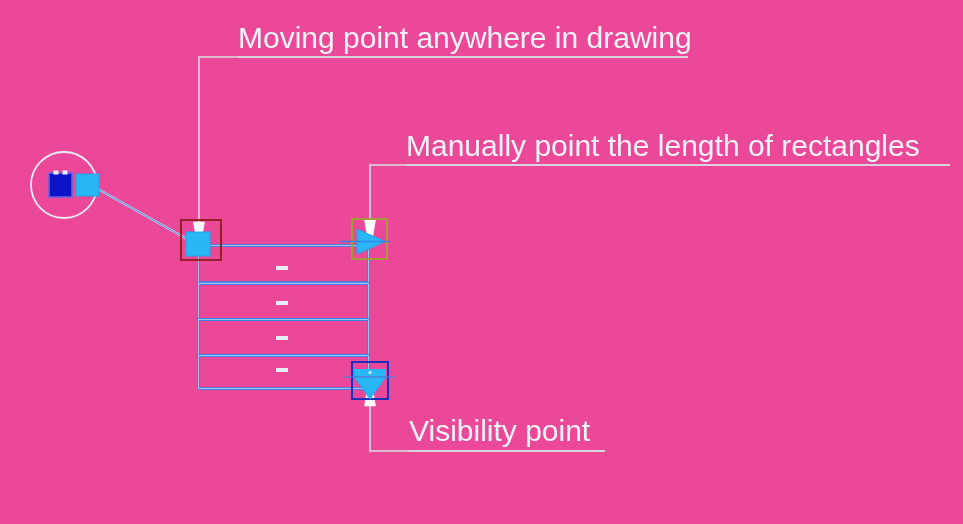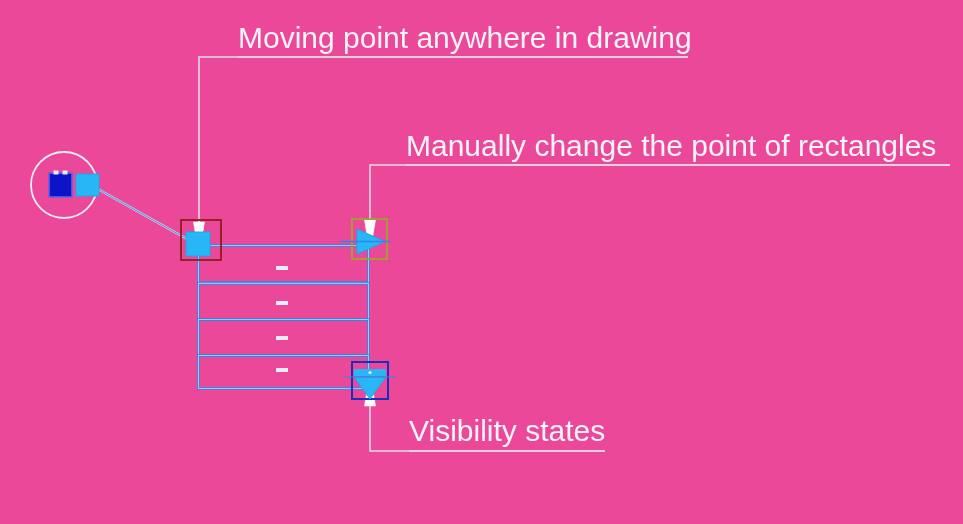--- a/index.html
+++ b/index.html
@@ -125,17 +125,17 @@
     <g>
       <line x1="238" y1="57" x2="688" y2="57" stroke="#d8dde3" stroke-width="1.6"></line>
       <line x1="406" y1="165" x2="950" y2="165" stroke="#d8dde3" stroke-width="1.6"></line>
       <line x1="409" y1="451" x2="605" y2="451" stroke="#d8dde3" stroke-width="1.6"></line>
     </g>
 
   </svg>
 
   <div class="annot" id="label-moving">Moving point anywhere in drawing</div>
 
-  <div class="annot" id="label-manual">Manually change the point of rectangles</div>
+  <div class="annot" id="label-manual">Manually point the length of rectangles</div>
 
-  <div class="annot" id="label-visibility">Visibility states</div>
+  <div class="annot" id="label-visibility">Visibility point</div>
 
 </div>
 
 </body></html>

